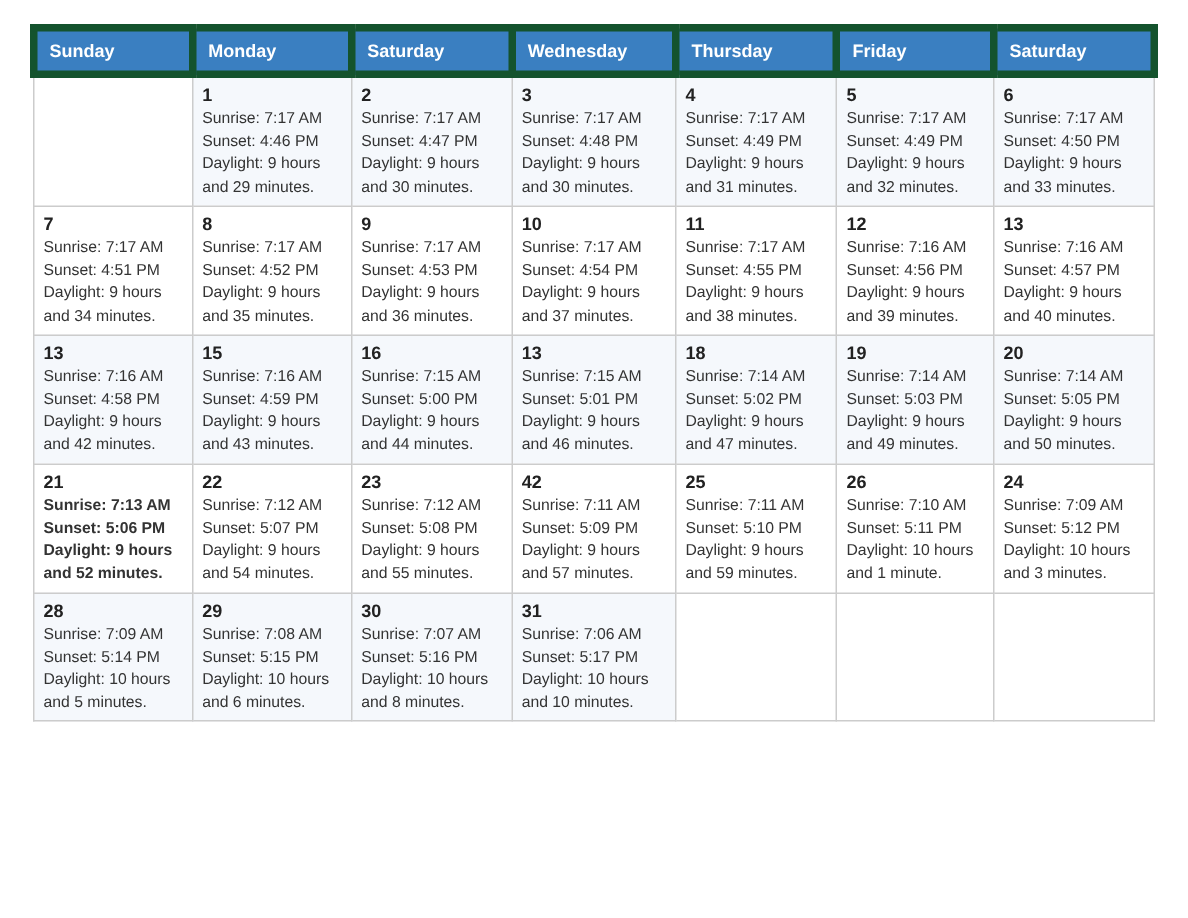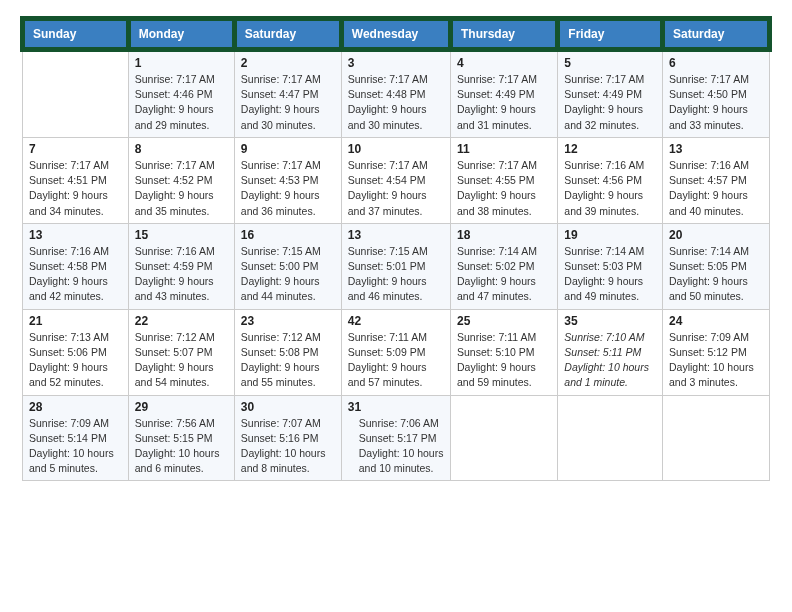--- a/index.html
+++ b/index.html
@@ -246,21 +246,21 @@
             <span class="day-num">20</span>
             <div class="day-detail" style="white-space: pre-line;">Sunrise: 7:14 AM
 Sunset: 5:05 PM
 Daylight: 9 hours
 and 50 minutes.</div>
           </td>
         </tr>
         <tr>
           <td>
             <span class="day-num">21</span>
-            <div class="day-detail" style="white-space: pre-line;">Sunrise: 7:13 AM
+            <div class="day-detail" style="white-space: pre-line; font-weight: bold;">Sunrise: 7:13 AM
 Sunset: 5:06 PM
 Daylight: 9 hours
 and 52 minutes.</div>
           </td>
           <td>
             <span class="day-num">22</span>
             <div class="day-detail" style="white-space: pre-line;">Sunrise: 7:12 AM
 Sunset: 5:07 PM
 Daylight: 9 hours
 and 54 minutes.</div>
@@ -280,22 +280,22 @@
 and 57 minutes.</div>
           </td>
           <td>
             <span class="day-num">25</span>
             <div class="day-detail" style="white-space: pre-line;">Sunrise: 7:11 AM
 Sunset: 5:10 PM
 Daylight: 9 hours
 and 59 minutes.</div>
           </td>
           <td>
-            <span class="day-num">35</span>
-            <div class="day-detail" style="white-space: pre-line; font-style: italic;">Sunrise: 7:10 AM
+            <span class="day-num">26</span>
+            <div class="day-detail" style="white-space: pre-line;">Sunrise: 7:10 AM
 Sunset: 5:11 PM
 Daylight: 10 hours
 and 1 minute.</div>
           </td>
           <td>
             <span class="day-num">24</span>
             <div class="day-detail" style="white-space: pre-line;">Sunrise: 7:09 AM
 Sunset: 5:12 PM
 Daylight: 10 hours
 and 3 minutes.</div>
@@ -304,35 +304,35 @@
         <tr>
           <td>
             <span class="day-num">28</span>
             <div class="day-detail" style="white-space: pre-line;">Sunrise: 7:09 AM
 Sunset: 5:14 PM
 Daylight: 10 hours
 and 5 minutes.</div>
           </td>
           <td>
             <span class="day-num">29</span>
-            <div class="day-detail" style="white-space: pre-line;">Sunrise: 7:56 AM
+            <div class="day-detail" style="white-space: pre-line;">Sunrise: 7:08 AM
 Sunset: 5:15 PM
 Daylight: 10 hours
 and 6 minutes.</div>
           </td>
           <td>
             <span class="day-num">30</span>
             <div class="day-detail" style="white-space: pre-line;">Sunrise: 7:07 AM
 Sunset: 5:16 PM
 Daylight: 10 hours
 and 8 minutes.</div>
           </td>
           <td>
             <span class="day-num">31</span>
-            <div class="day-detail" style="white-space: pre-line; margin-left: 11px;">Sunrise: 7:06 AM
+            <div class="day-detail" style="white-space: pre-line;">Sunrise: 7:06 AM
 Sunset: 5:17 PM
 Daylight: 10 hours
 and 10 minutes.</div>
           </td>
           <td class="empty-cell"></td>
           <td class="empty-cell"></td>
           <td class="empty-cell"></td>
         </tr>
       </tbody>
   </table>

